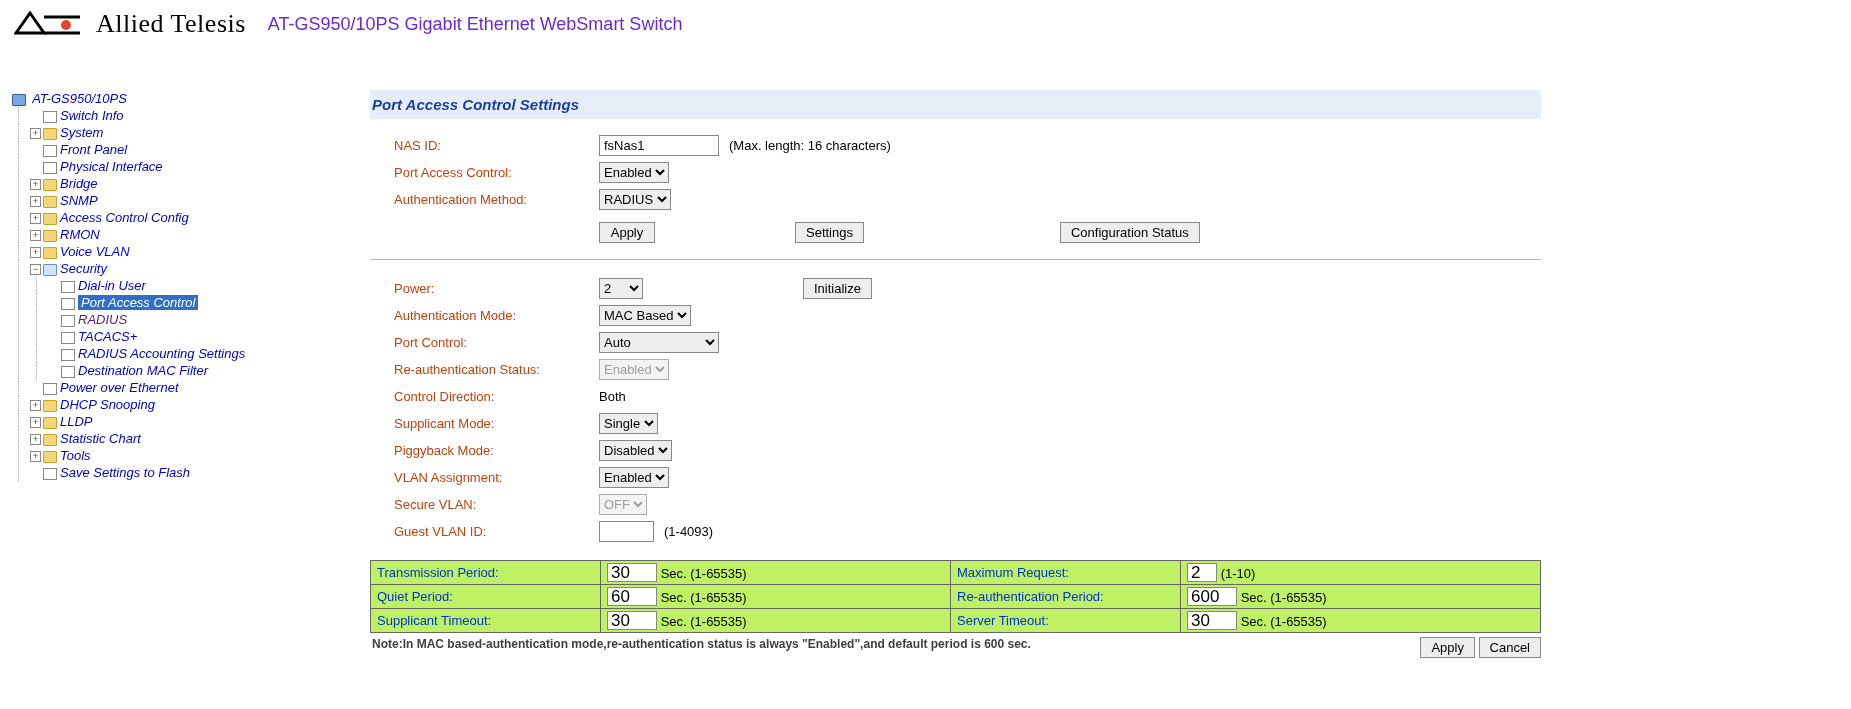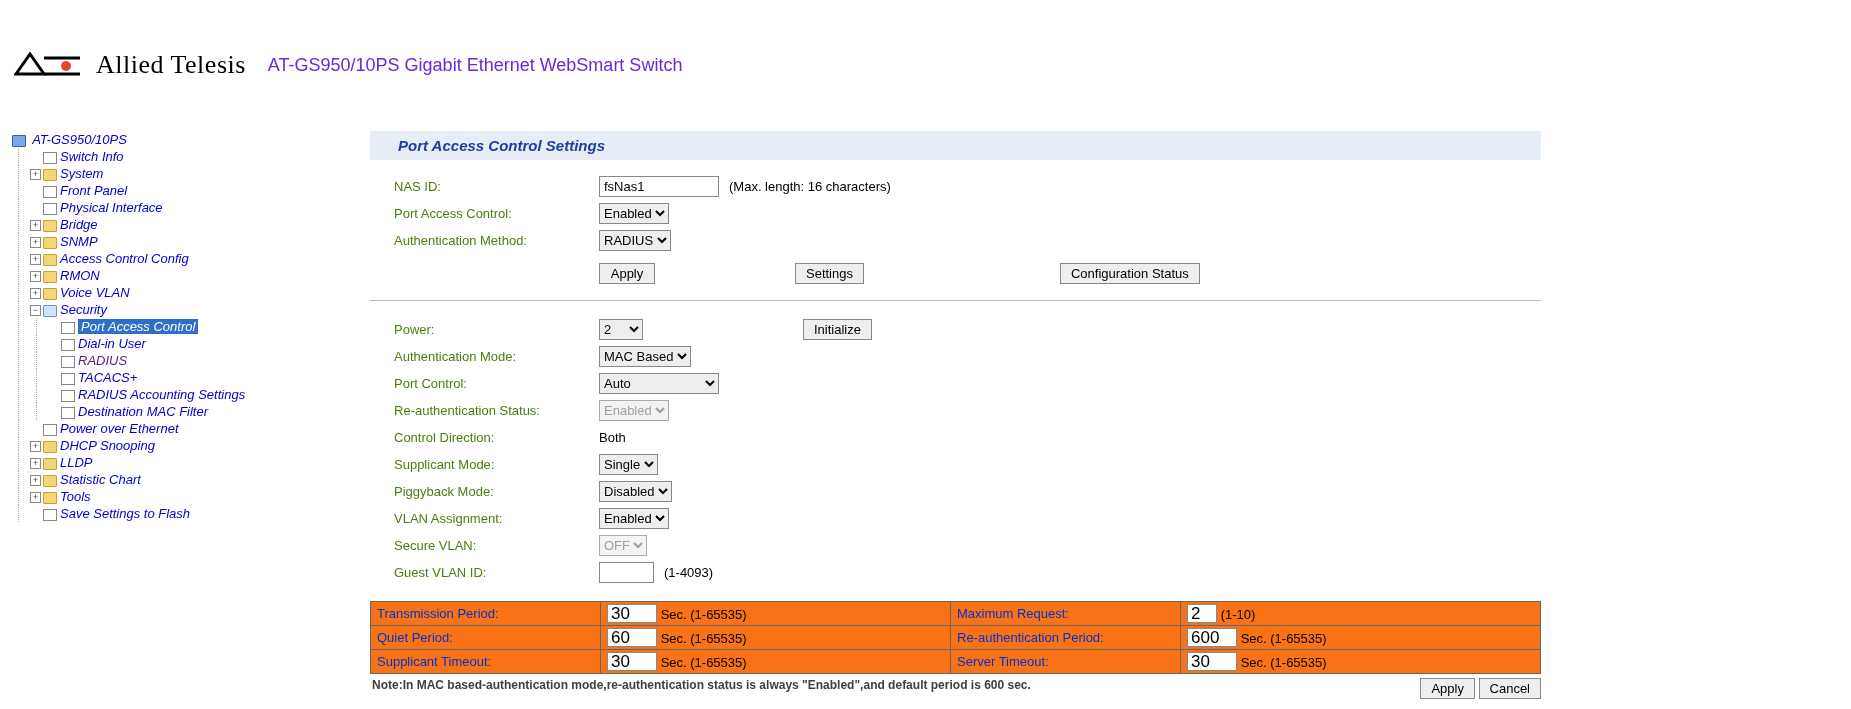--- a/index.html
+++ b/index.html
@@ -1,18 +1,18 @@
 <!DOCTYPE html>
 <html><head>
 <meta charset="utf-8">
 <style>
   * { box-sizing: border-box; }
   html, body { margin:0; padding:0; font-family: Arial, Helvetica, sans-serif; font-size:13px; color:#000; background:#fff; width:1851px; }
   
-  .header { display:flex; align-items:center; padding:12px 14px; height:48px;margin-top:41px; }
+  .header { display:flex; align-items:center; padding:12px 14px; height:48px; }
   .logo-img { width:70px; height:30px; margin-right:12px; position:relative; }
   .brand { font-size:26px; font-weight:400; letter-spacing:0.5px; margin-right:22px; font-family: "Times New Roman", serif; }
   .subbrand { font-size:18px; font-weight:400; color:#6d28d9; }
   
   .page { display:flex; }
   .sidebar { width:370px; padding:42px 0 0 12px; }
   .main { flex:1; padding:42px 310px 0 0; }
   
   .tree ul { list-style:none; margin:0; padding:0 0 0 18px;font-style:italic; }
   .tree > ul { padding-left:0; }
@@ -23,34 +23,34 @@
   .sel { background:#2f6fc6; color:#fff !important; padding:0 3px; }
   .ico { display:inline-block; width:14px; height:12px; vertical-align:middle; margin-right:3px; position:relative; }
   .ico-pc { background:#7aa8e6; border:1px solid #3a5fa0; border-radius:1px; }
   .ico-page { background:#fff; border:1px solid #888; }
   .ico-folder { background:#f4d67a; border:1px solid #c9a227; border-radius:1px; }
   .ico-folder-open { background:#cfe3ff; border:1px solid #6a8ecf; border-radius:1px; }
   .toggle { display:inline-block; width:11px; height:11px; border:1px solid #888; font-size:9px; line-height:9px; text-align:center; vertical-align:middle; margin-right:2px; color:#444; background:#fff; cursor:pointer; }
   .toggle-blank { display:inline-block; width:11px; height:11px; margin-right:2px; vertical-align:middle; }
   .dots::before { content:""; position:absolute; left:-12px; top:0; bottom:0; border-left:1px dotted #aaa; }
   
-  .panel-title { background:#e6edf7; font-weight:bold; font-style:italic; color:#1b3f9c; padding:6px 28px; font-size:15px; }
+  .panel-title { background:#e6edf7; font-weight:bold; font-style:italic; color:#1b3f9c; padding:6px 2px; font-size:15px; }
   .formgrid { padding:14px 24px 8px 24px; }
   .row { display:flex; align-items:center; min-height:25px; margin-bottom:2px; }
-  .lbl { width:205px; color:#4d7c0f; }
+  .lbl { width:205px; color:#c2410c; }
   .lbl-black { color:#000; }
   .val input[type=text] { height:21px; border:1px solid #888; padding:1px 4px; font-size:13px; }
   .val select { height:21px; border:1px solid #888; background:#eee; font-size:13px; }
   .val select:disabled { color:#777; background:#eee; }
   .hint { margin-left:10px; }
   .btn { border:1px solid #888; background:#eee; padding:2px 10px; font-size:13px; cursor:pointer; }
   hr { border:none; border-top:1px solid #bbb; margin:4px 0 12px 0; }
   
   table.params { width:100%; border-collapse:collapse; border:1px solid #666; margin-top:6px; }
-  table.params td { border:1px solid #666; padding:2px 6px; background:#f97316; height:22px; }
+  table.params td { border:1px solid #666; padding:2px 6px; background:#bef264; height:22px; }
   table.params td.lcell a { color:#0033cc; text-decoration:none; }
   table.params input[type=text] { width:50px; height:19px; border:1px solid #888; padding:0 3px; font-size:17px; }
   .note { color:#404040; font-weight:bold; font-size:12px; padding:4px 0 0 2px; }
   .footbtns { float:right; margin-top:4px;padding-left:44px; }
   
   .logo-svg { width:70px; height:30px; }
 </style>
 </head>
 <body>
 
@@ -80,22 +80,22 @@
             <li class="dots"><span class="toggle">+</span><span class="ico ico-folder"></span><a class="link-blue">System</a></li>
             <li class="dots"><span class="toggle-blank"></span><span class="ico ico-page"></span><a class="link-blue">Front Panel</a></li>
             <li class="dots"><span class="toggle-blank"></span><span class="ico ico-page"></span><a class="link-blue">Physical Interface</a></li>
             <li class="dots"><span class="toggle">+</span><span class="ico ico-folder"></span><a class="link-blue">Bridge</a></li>
             <li class="dots"><span class="toggle">+</span><span class="ico ico-folder"></span><a class="link-blue">SNMP</a></li>
             <li class="dots"><span class="toggle">+</span><span class="ico ico-folder"></span><a class="link-blue">Access Control Config</a></li>
             <li class="dots"><span class="toggle">+</span><span class="ico ico-folder"></span><a class="link-blue">RMON</a></li>
             <li class="dots"><span class="toggle">+</span><span class="ico ico-folder"></span><a class="link-blue">Voice VLAN</a></li>
             <li class="dots"><span class="toggle">−</span><span class="ico ico-folder-open"></span><a class="link-blue">Security</a>
               <ul>
+                <li class="dots"><span class="toggle-blank"></span><span class="ico ico-page"></span><a class="link-blue">Dial-in User</a></li>
                 <li class="dots"><span class="toggle-blank"></span><span class="ico ico-page"></span><a class="link-blue sel">Port Access Control</a></li>
-                <li class="dots"><span class="toggle-blank"></span><span class="ico ico-page"></span><a class="link-blue">Dial-in User</a></li>
                 <li class="dots"><span class="toggle-blank"></span><span class="ico ico-page"></span><a class="link-purple">RADIUS</a></li>
                 <li class="dots"><span class="toggle-blank"></span><span class="ico ico-page"></span><a class="link-blue">TACACS+</a></li>
                 <li class="dots"><span class="toggle-blank"></span><span class="ico ico-page"></span><a class="link-blue">RADIUS Accounting Settings</a></li>
                 <li class="dots"><span class="toggle-blank"></span><span class="ico ico-page"></span><a class="link-blue">Destination MAC Filter</a></li>
               </ul>
             </li>
             <li class="dots"><span class="toggle-blank"></span><span class="ico ico-page"></span><a class="link-blue">Power over Ethernet</a></li>
             <li class="dots"><span class="toggle">+</span><span class="ico ico-folder"></span><a class="link-blue">DHCP Snooping</a></li>
             <li class="dots"><span class="toggle">+</span><span class="ico ico-folder"></span><a class="link-blue">LLDP</a></li>
             <li class="dots"><span class="toggle">+</span><span class="ico ico-folder"></span><a class="link-blue">Statistic Chart</a></li>

